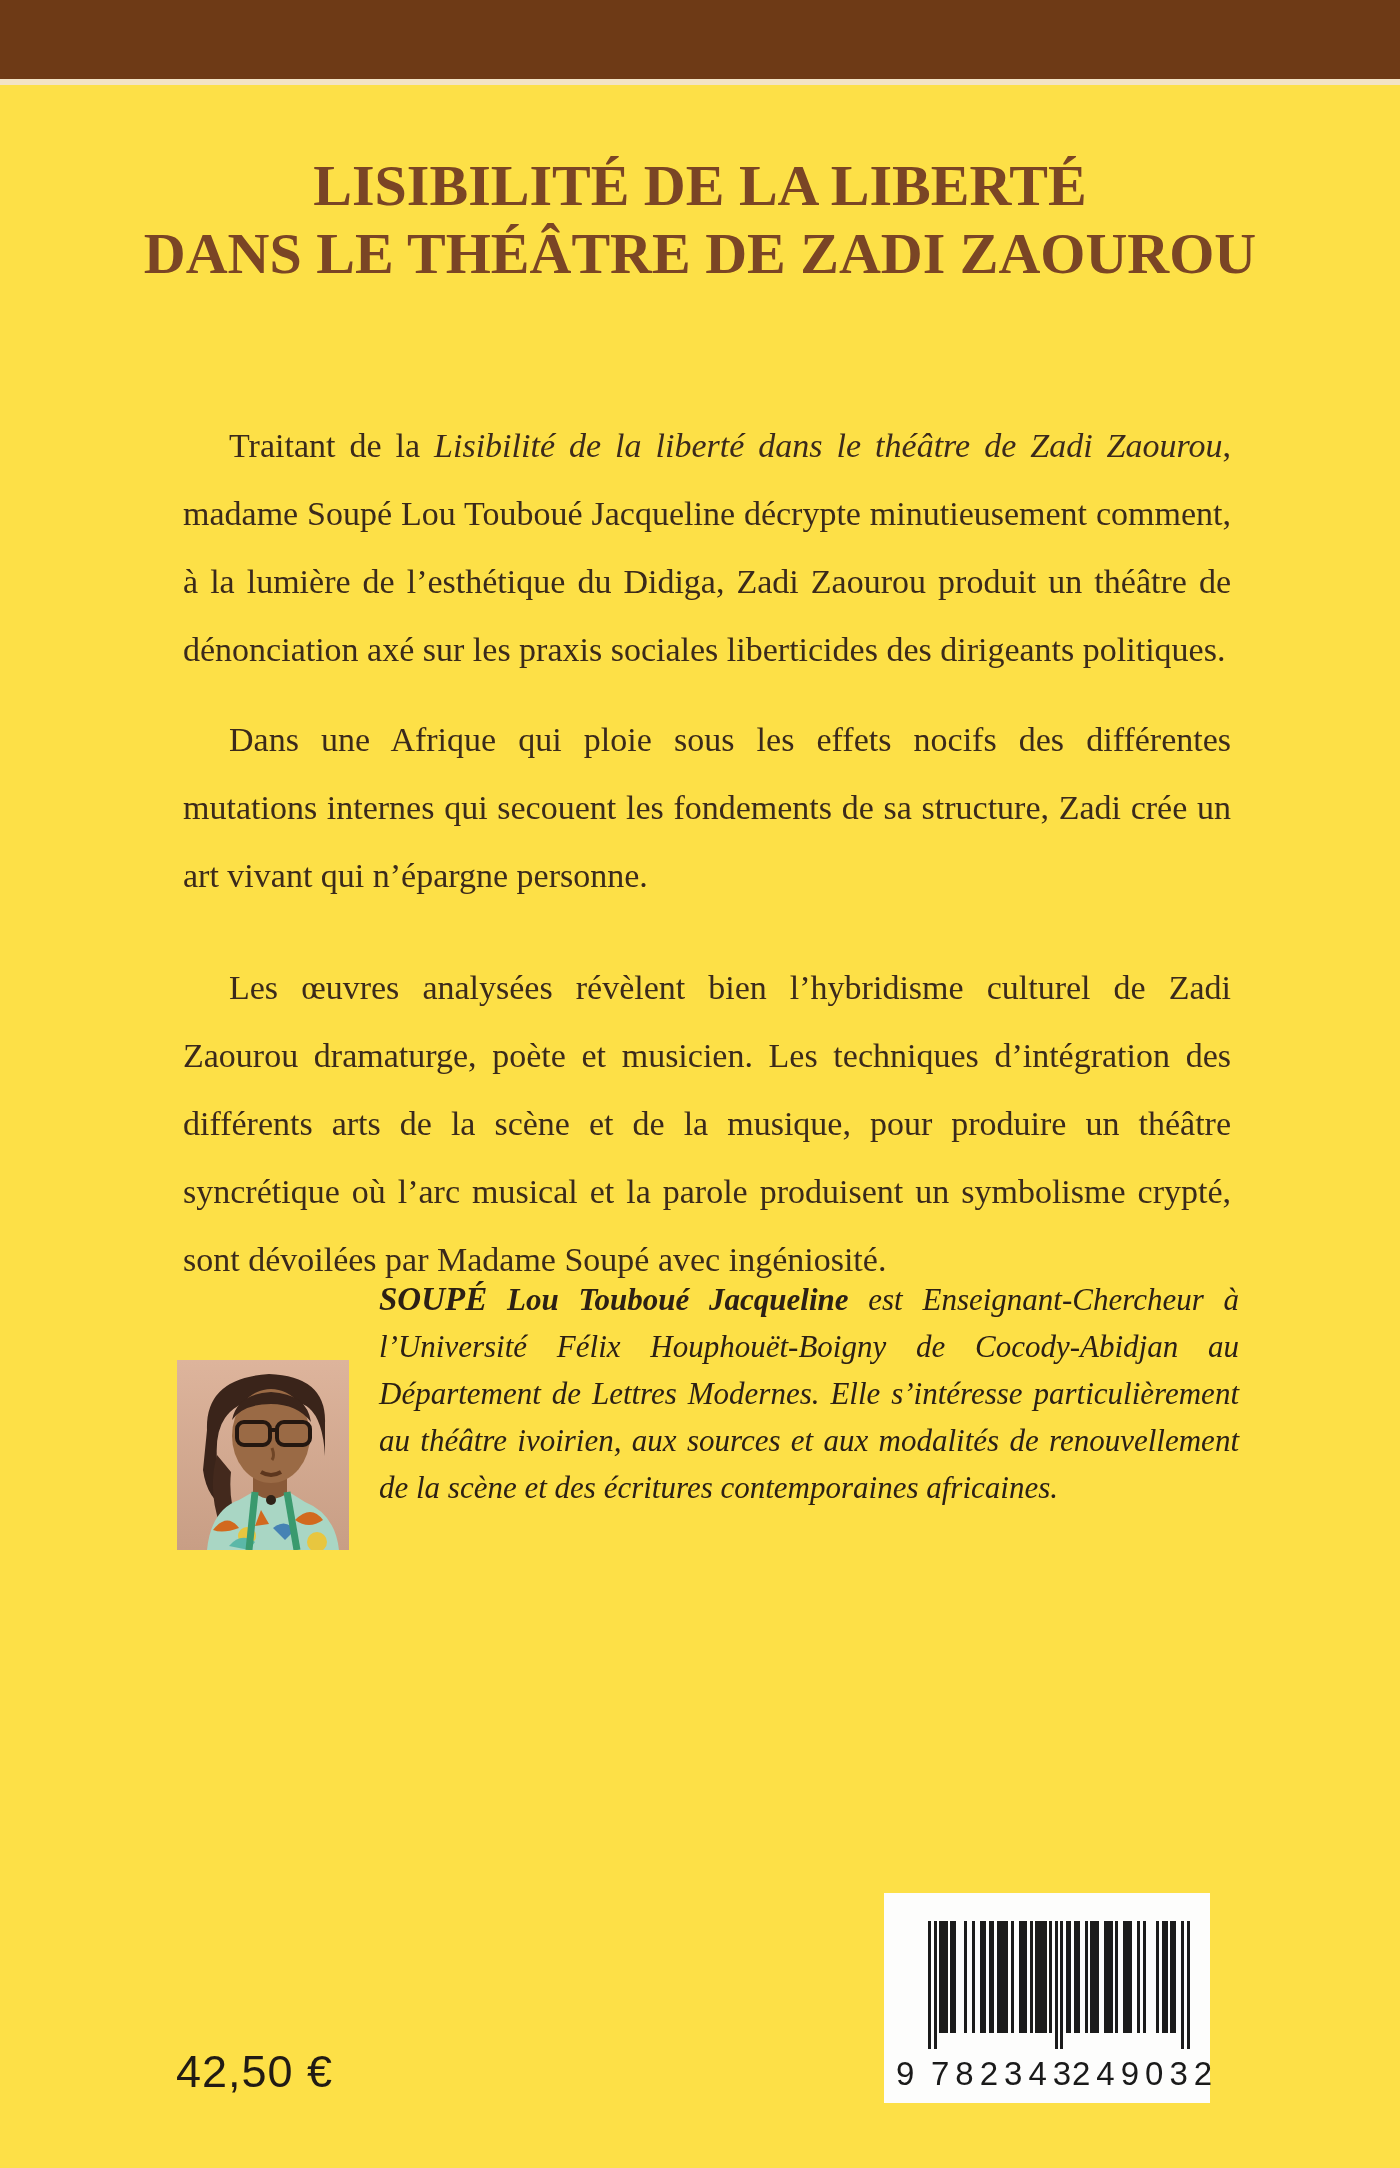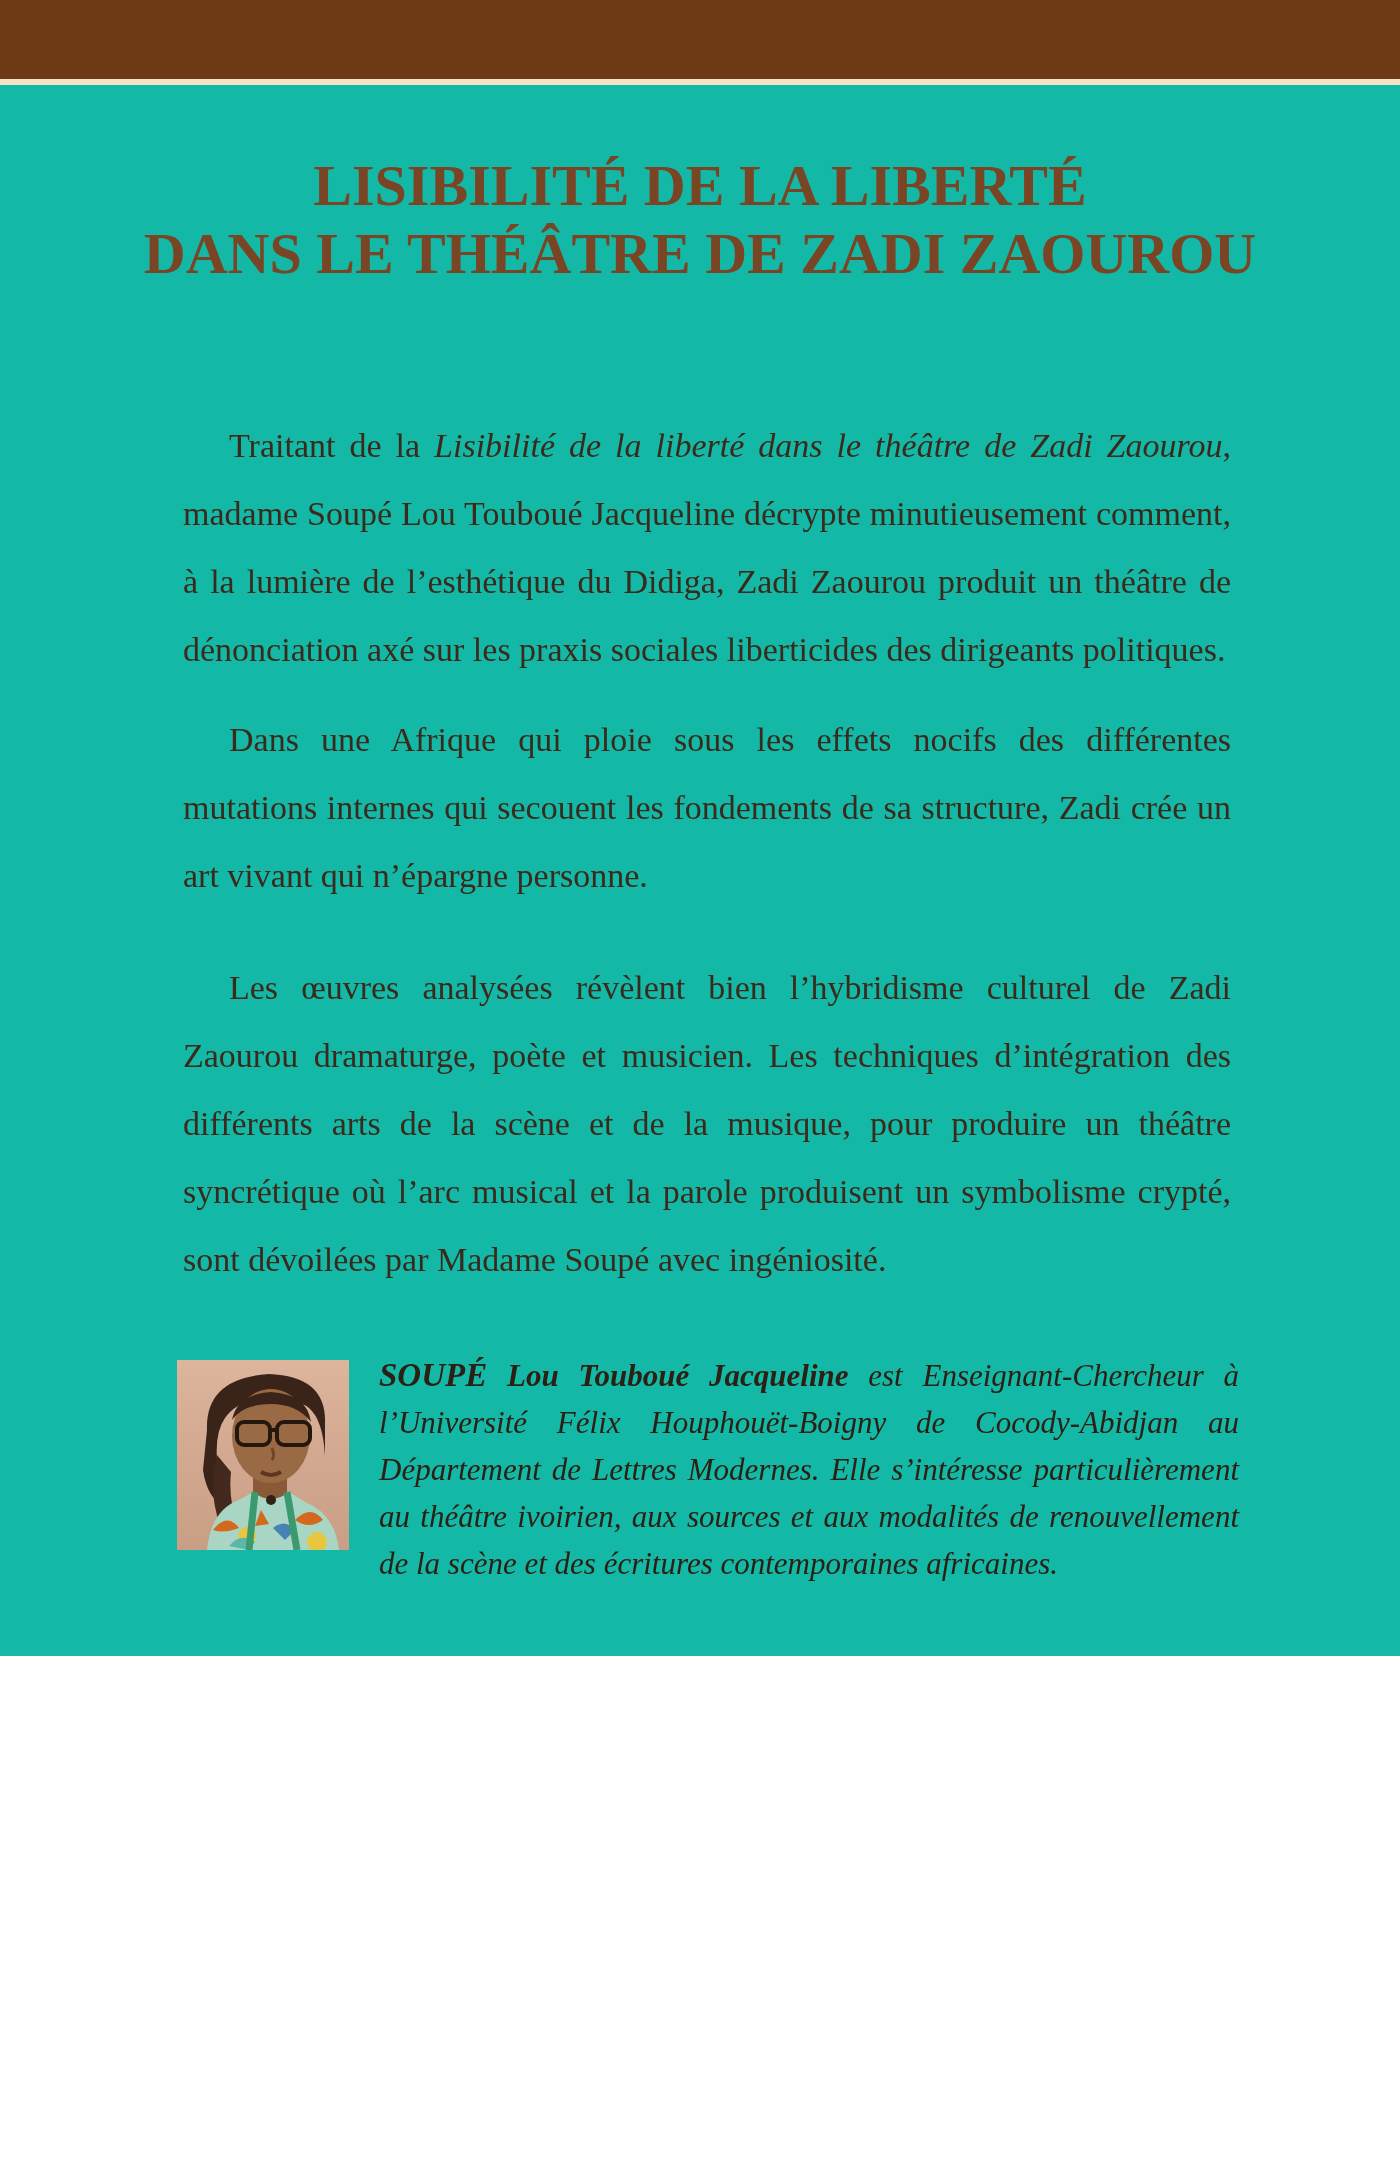--- a/index.html
+++ b/index.html
@@ -1,19 +1,19 @@
 <!DOCTYPE html>
 <html><head>
 <meta charset="utf-8">
 <style>
   html,body{margin:0;padding:0;}
   #cover{
     position:relative;
-    width:1400px;height:1656px;
-    background:#14b8a6;
+    width:1400px;height:2168px;
+    background:#fde047;
     font-family:"Liberation Serif", serif;
     overflow:hidden;
   }
   #topbar{
     position:absolute;left:0;top:0;width:1400px;height:79px;
     background:#6e3a16;
     border-bottom:6px solid #f3e3c4;
   }
   #title{
     position:absolute;left:0;top:152px;width:1400px;
@@ -28,21 +28,21 @@
     color:#3b2a1b;
     font-size:34px;line-height:68px;
     text-align:justify;
   }
   #synopsis p{margin:0 0 22px 0;text-indent:46px;}
   #synopsis p.gap-large{margin-bottom:44px;}
   #bio-photo{
     position:absolute;left:177px;top:1360px;width:172px;height:190px;
   }
   #bio-text{
-    position:absolute;left:379px;top:1352px;width:860px;
+    position:absolute;left:379px;top:1276px;width:860px;
     color:#2c2014;
     font-size:31px;line-height:47px;
     font-style:italic;
     text-align:justify;
   }
   .bio-name-caps{font-weight:bold;font-size:33px;}
   .bio-name{font-weight:bold;}
   #illustration-credit{
     position:absolute;left:182px;top:1936px;
     color:#3b2a1b;font-size:31px;

